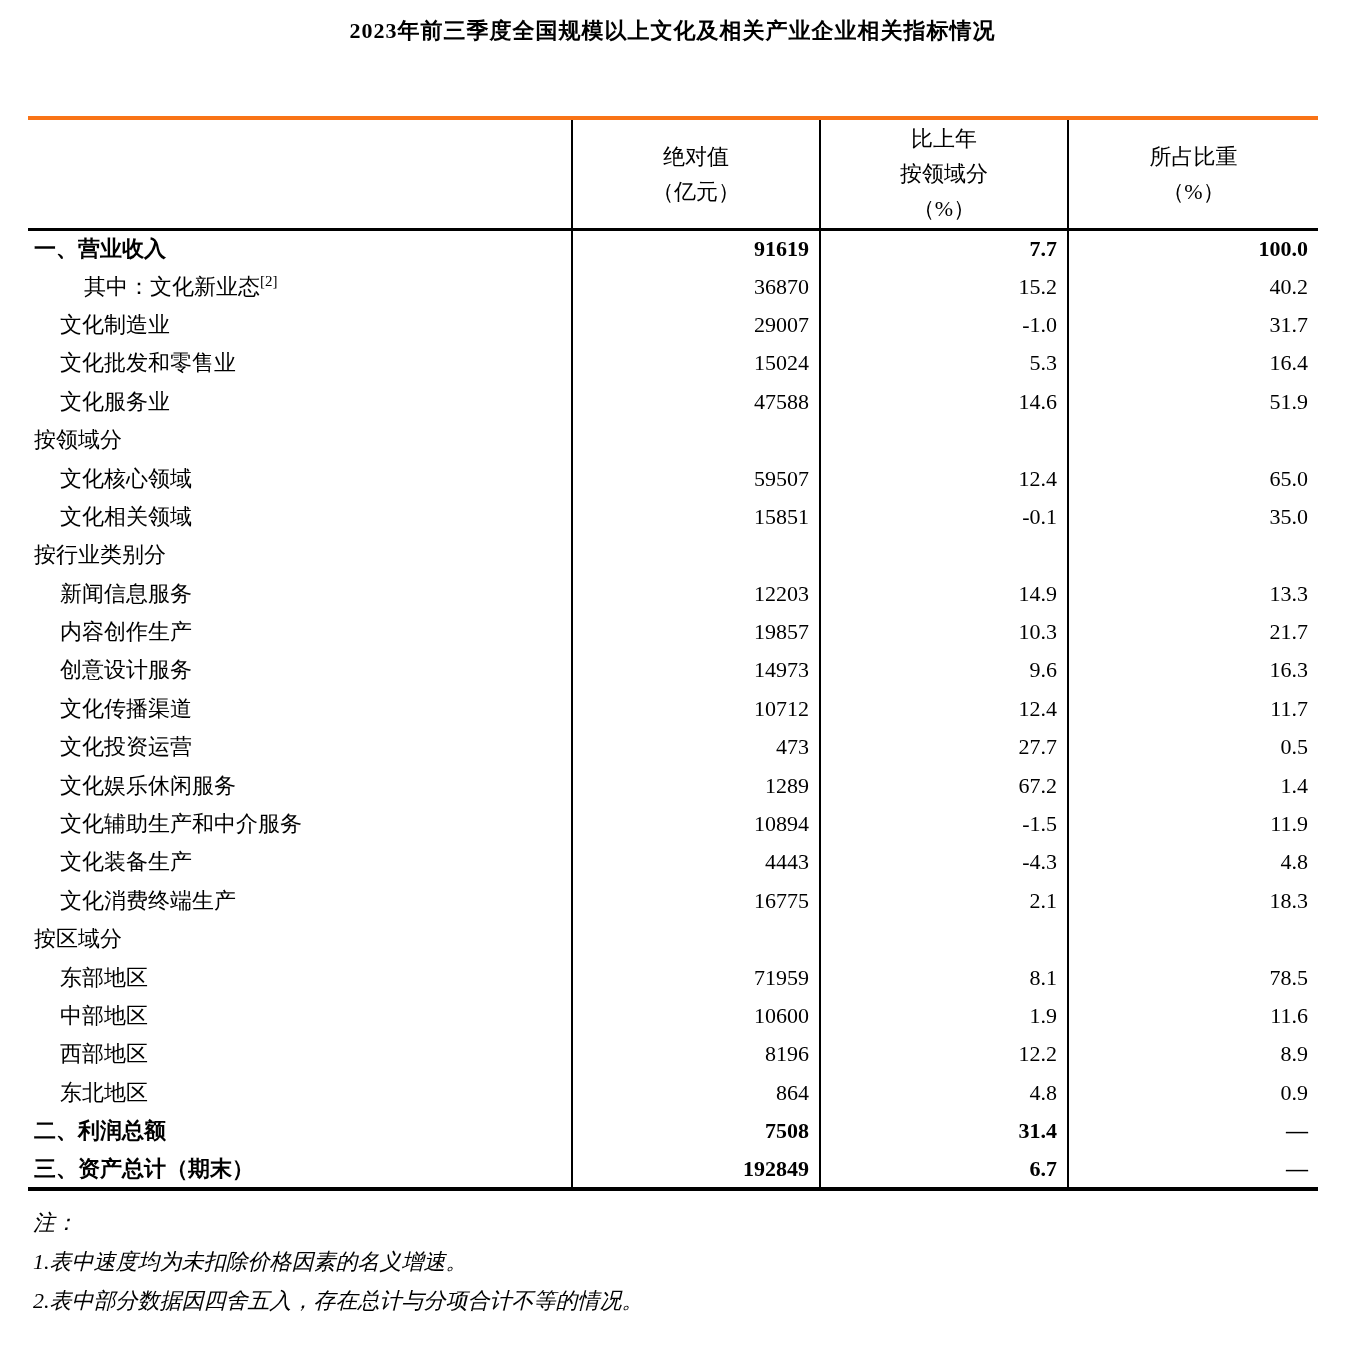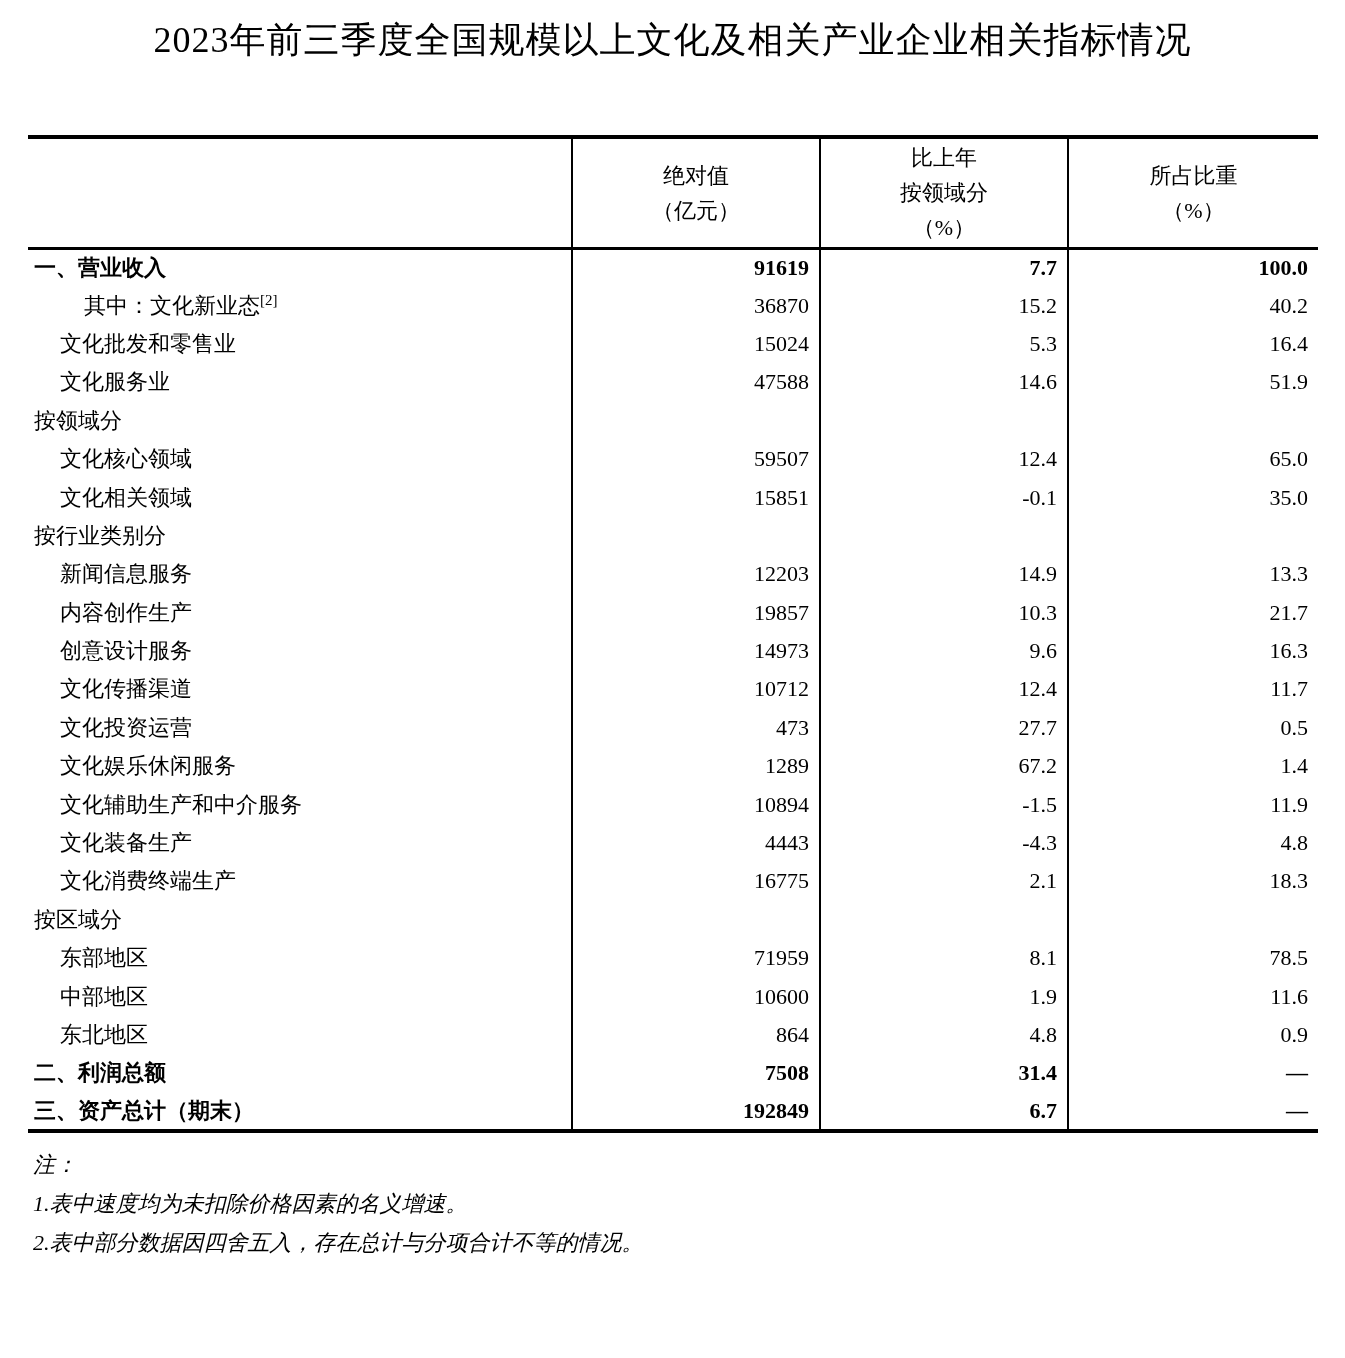--- a/index.html
+++ b/index.html
@@ -5,30 +5,30 @@
   * { margin: 0; padding: 0; box-sizing: border-box; }
   html, body {
     width: 1345px; height: 1358px;
     background: #ffffff; color: #000000;
     font-family: "Liberation Serif", "DejaVu Serif", serif;
     overflow: hidden;
   }
   .title {
     padding-top: 16px;
     text-align: center;
-    font-size: 36px;
-    font-weight: normal;
+    font-size: 22px;
+    font-weight: bold;
     letter-spacing: 1px;
   }
   .stats-table {
     margin: 70px 0 0 28px;
     width: 1290px;
     border-collapse: collapse;
     table-layout: fixed;
-    border-top: 4px solid #000000;
+    border-top: 4px solid #f97316;
     border-bottom: 4px solid #000;
   }
   .stats-table thead tr { border-bottom: 3px solid #000; }
   .stats-table th { font-weight: normal; }
   col.c-label  { width: 544px; }
   col.c-abs    { width: 248px; }
   col.c-growth { width: 248px; }
   col.c-share  { width: 250px; }
   .stats-table th.sep, .stats-table td.sep { border-left: 2px solid #000; }
   .stats-table thead th {
@@ -93,20 +93,26 @@
         <td class="num sep">7.7</td>
         <td class="num sep">100.0</td>
       </tr>
       <tr>
         <td class="label indent-2">其中：文化新业态<sup>[2]</sup></td>
         <td class="num sep">36870</td>
         <td class="num sep">15.2</td>
         <td class="num sep">40.2</td>
       </tr>
       <tr>
+        <td class="label indent-1">文化制造业</td>
+        <td class="num sep">29007</td>
+        <td class="num sep">-1.0</td>
+        <td class="num sep">31.7</td>
+      </tr>
+      <tr>
         <td class="label indent-1">文化批发和零售业</td>
         <td class="num sep">15024</td>
         <td class="num sep">5.3</td>
         <td class="num sep">16.4</td>
       </tr>
       <tr>
         <td class="label indent-1">文化服务业</td>
         <td class="num sep">47588</td>
         <td class="num sep">14.6</td>
         <td class="num sep">51.9</td>
@@ -199,20 +205,26 @@
         <td class="label indent-1">东部地区</td>
         <td class="num sep">71959</td>
         <td class="num sep">8.1</td>
         <td class="num sep">78.5</td>
       </tr>
       <tr>
         <td class="label indent-1">中部地区</td>
         <td class="num sep">10600</td>
         <td class="num sep">1.9</td>
         <td class="num sep">11.6</td>
+      </tr>
+      <tr>
+        <td class="label indent-1">西部地区</td>
+        <td class="num sep">8196</td>
+        <td class="num sep">12.2</td>
+        <td class="num sep">8.9</td>
       </tr>
       <tr>
         <td class="label indent-1">东北地区</td>
         <td class="num sep">864</td>
         <td class="num sep">4.8</td>
         <td class="num sep">0.9</td>
       </tr>
       <tr class="bold">
         <td class="label indent-0">二、利润总额</td>
         <td class="num sep">7508</td>

